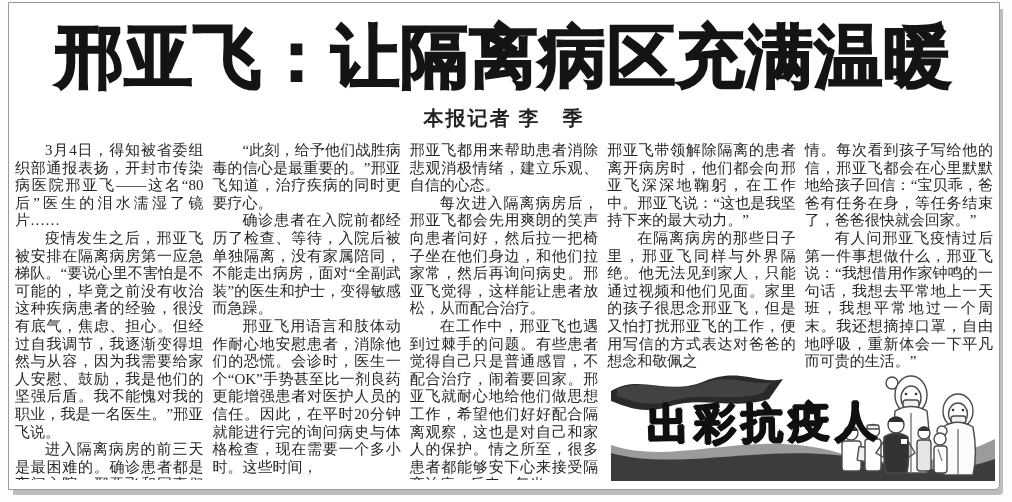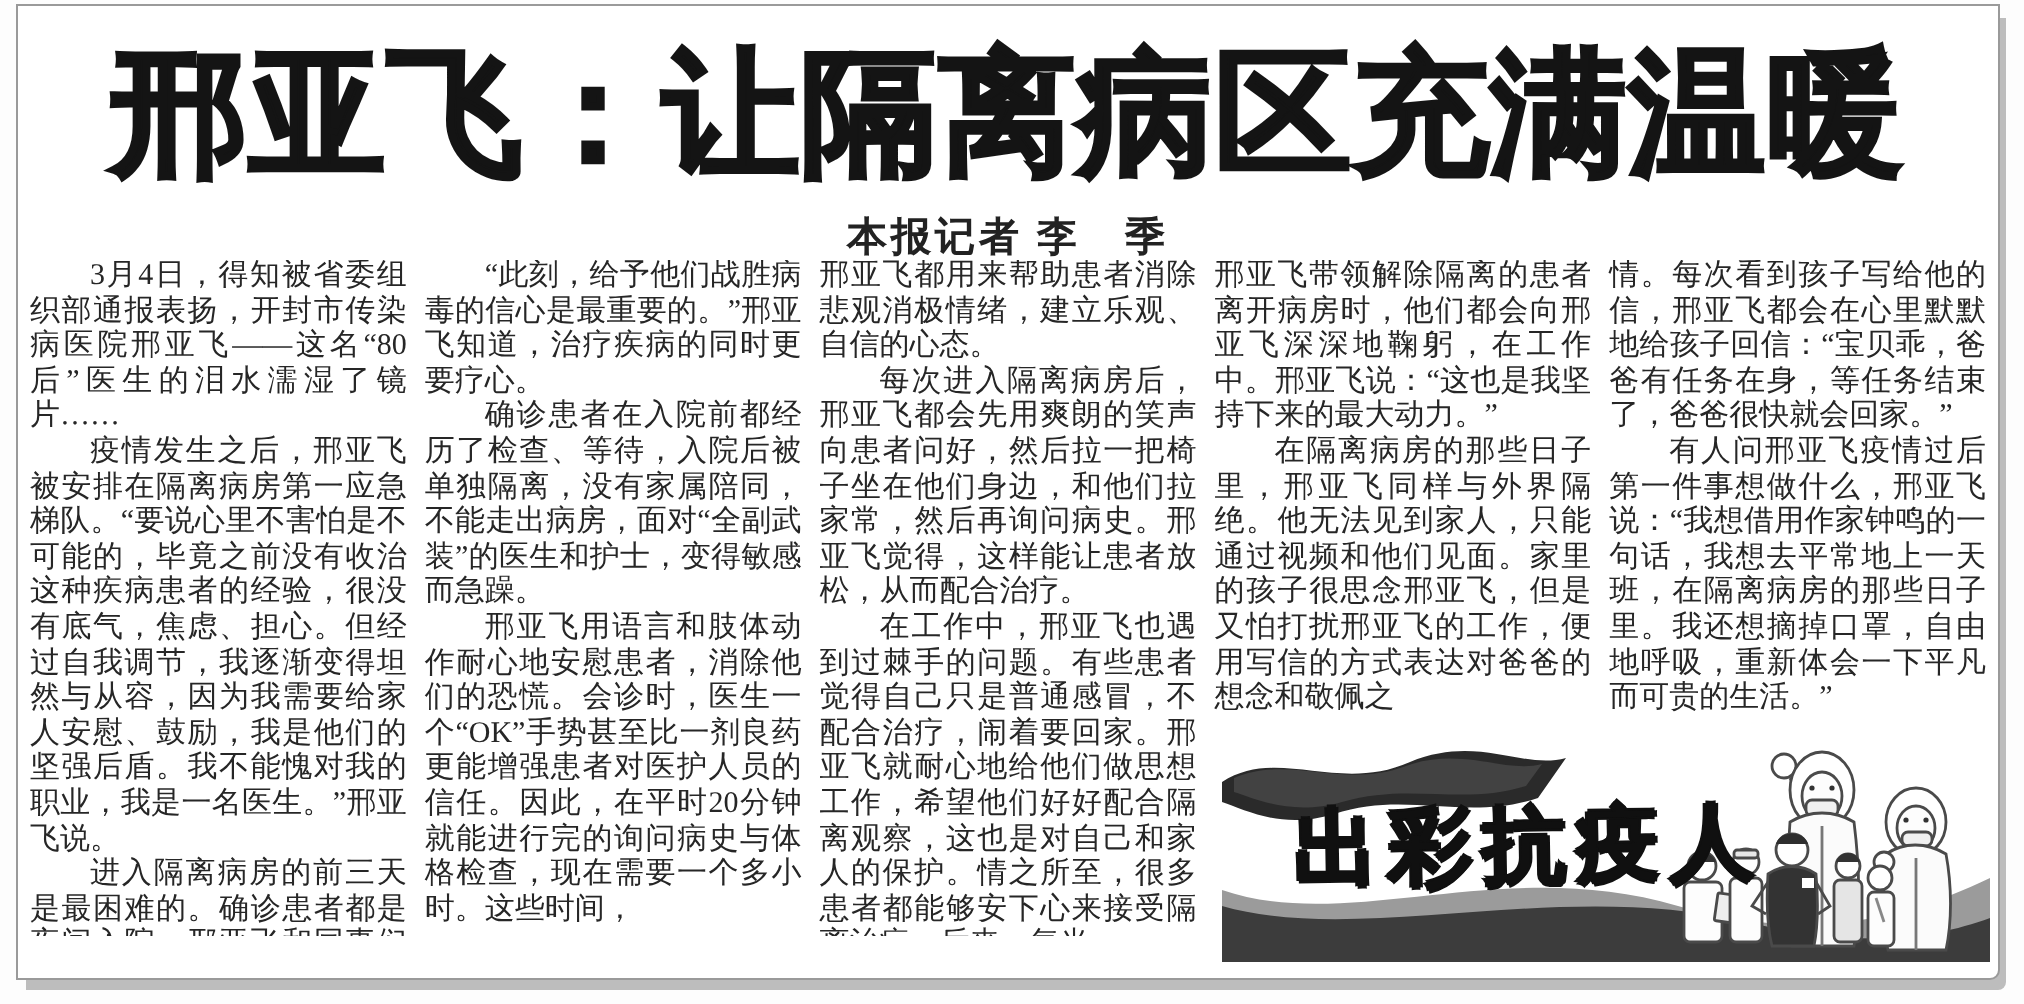--- a/index.html
+++ b/index.html
@@ -28,24 +28,23 @@
   }
   .byline{
     margin-top:8px;
     text-align:center;
     font-size:20px;
     font-weight:700;
     color:#222;
     letter-spacing:2px;
   }
   .columns{
-    position:absolute;left:6px;top:127px;width:978px;height:338px;
+    position:absolute;left:6px;top:139px;width:978px;height:338px;
     display:flex;gap:9px;
     overflow:hidden;
-    justify-content:flex-end;
   }
   .col{
     flex:1 1 0;
     font-size:15px;
     line-height:17.6px;
     color:#262626;
     text-align:justify;
     text-justify:inter-ideograph;
   }
   .col p{margin:0;}
@@ -88,21 +87,21 @@
       <p>邢亚飞都用来帮助患者消除悲观消极情绪，建立乐观、自信的心态。</p>
       <p class="ind">每次进入隔离病房后，邢亚飞都会先用爽朗的笑声向患者问好，然后拉一把椅子坐在他们身边，和他们拉家常，然后再询问病史。邢亚飞觉得，这样能让患者放松，从而配合治疗。</p>
       <p class="ind">在工作中，邢亚飞也遇到过棘手的问题。有些患者觉得自己只是普通感冒，不配合治疗，闹着要回家。邢亚飞就耐心地给他们做思想工作，希望他们好好配合隔离观察，这也是对自己和家人的保护。情之所至，很多患者都能够安下心来接受隔离治疗。后来，每当</p>
     </div>
     <div class="col">
       <p>邢亚飞带领解除隔离的患者离开病房时，他们都会向邢亚飞深深地鞠躬，在工作中。邢亚飞说：“这也是我坚持下来的最大动力。”</p>
       <p class="ind">在隔离病房的那些日子里，邢亚飞同样与外界隔绝。他无法见到家人，只能通过视频和他们见面。家里的孩子很思念邢亚飞，但是又怕打扰邢亚飞的工作，便用写信的方式表达对爸爸的想念和敬佩之</p>
     </div>
     <div class="col">
       <p>情。每次看到孩子写给他的信，邢亚飞都会在心里默默地给孩子回信：“宝贝乖，爸爸有任务在身，等任务结束了，爸爸很快就会回家。”</p>
-      <p class="ind">有人问邢亚飞疫情过后第一件事想做什么，邢亚飞说：“我想借用作家钟鸣的一句话，我想去平常地上一天班，在隔离病房的那些日子里。我还想摘掉口罩，自由地呼吸，重新体会一下平凡而可贵的生活。”</p>
+      <p class="ind">有人问邢亚飞疫情过后第一件事想做什么，邢亚飞说：“我想借用作家钟鸣的一句话，我想去平常地上一天班，我想平常地过一个周末。我还想摘掉口罩，自由地呼吸，重新体会一下平凡而可贵的生活。”</p>
     </div>
   </div>
 
   <div class="banner">
     <svg width="384" height="112" viewBox="0 0 384 112">
 
       <g>
         <path d="M0,22 C28,4 58,28 94,12 C128,-2 150,16 172,10 L158,30 C122,42 92,26 56,38 C30,46 12,36 0,32 Z" fill="#2a2a2a"></path>
         <path d="M6,20 C34,8 60,26 92,14 C120,4 142,18 160,13 L152,24 C120,34 94,22 60,32 C36,39 18,31 6,27 Z" fill="#555" opacity="0.55"></path>
       </g>

